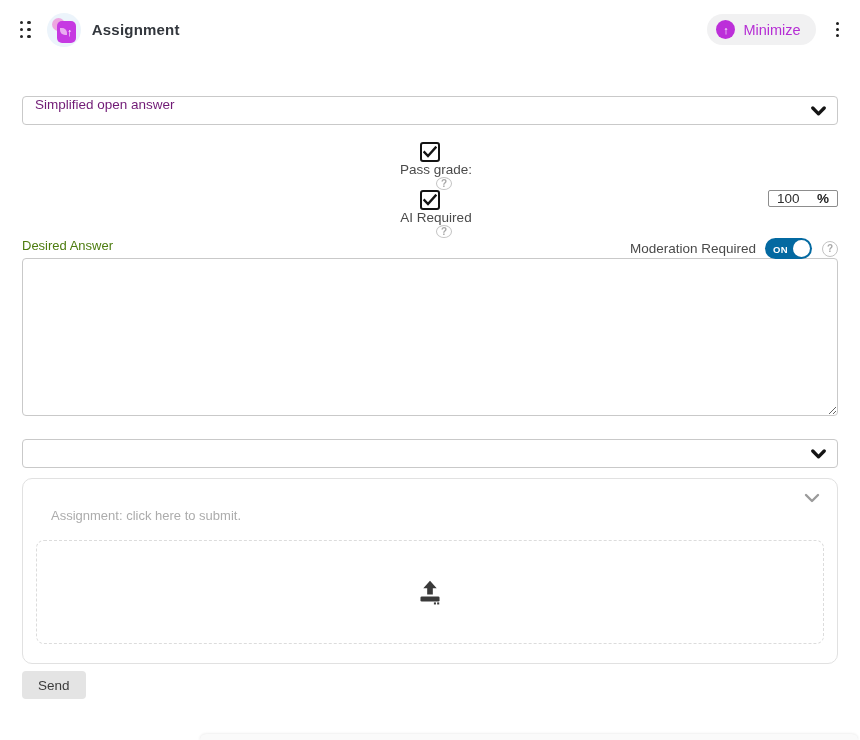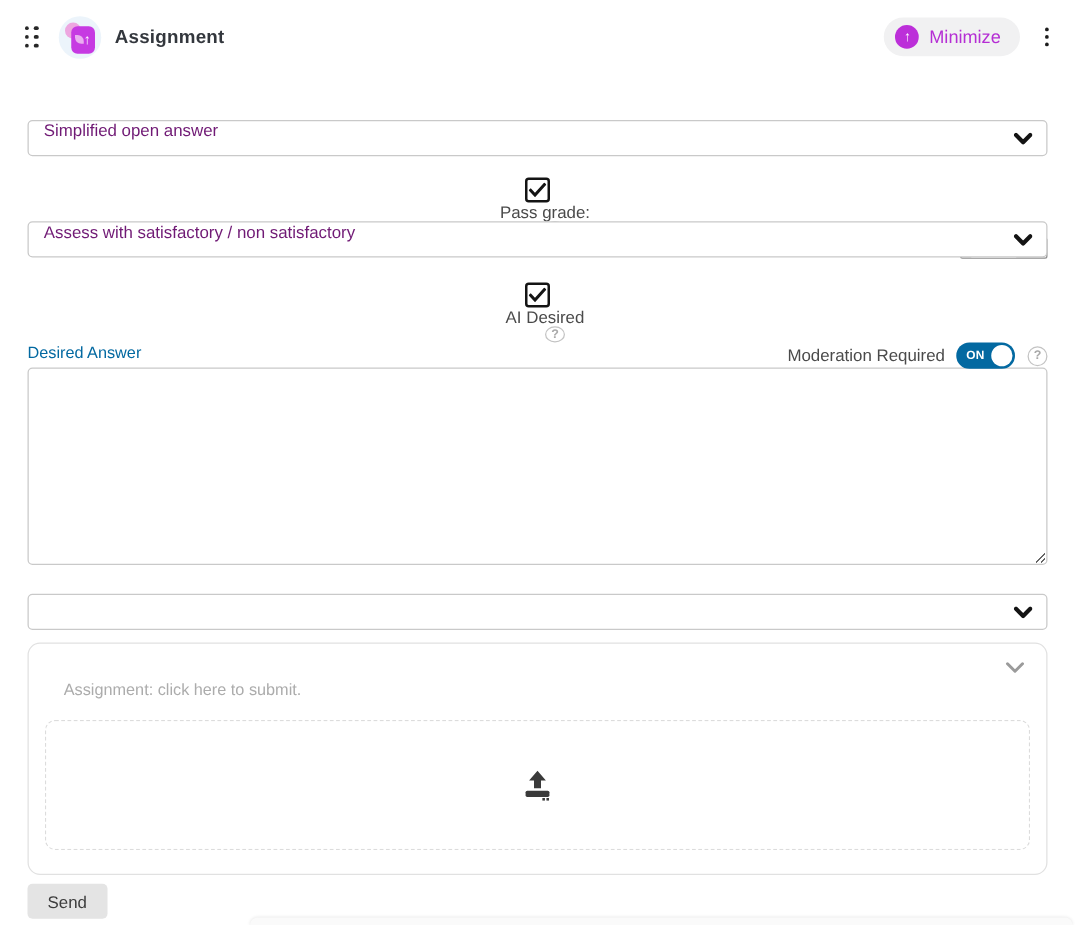--- a/index.html
+++ b/index.html
@@ -46,21 +46,21 @@
   .pct-box input { width: 36px; border: none; outline: none; font-size: 13.5px; color: #2e2e2e; font-family: inherit; padding: 0; }
   .pct-box .unit { margin-left: auto; font-size: 13.5px; font-weight: 700; color: #1d1d1d; }
 
   .mod-group { margin-left: auto; display: flex; align-items: center; }
   .mod-label { font-size: 13.5px; color: #4a4a4a; margin-right: 9px; }
   .toggle { position: relative; width: 47px; height: 21px; border-radius: 11px; background: #0369a1; cursor: pointer; flex: 0 0 auto; }
   .toggle .on-text { position: absolute; left: 8px; top: 50%; transform: translateY(-50%); color: #fff; font-size: 9.5px; font-weight: 700; letter-spacing: .3px; }
   .toggle .knob { position: absolute; right: 2px; top: 2px; width: 17px; height: 17px; border-radius: 50%; background: #fff; }
   .mod-group .help { margin-left: 10px; }
 
-  .field-label { margin-top: 22px; font-size: 13px; color: #0369a1; height: 15px; }
+  .field-label { margin-top: 22px; font-size: 13px; color: #4d7c0f; height: 15px; }
   textarea.answer { display: block; width: 100%; height: 158px; margin-top: 5px; border: 1px solid #c9c9c9; border-radius: 4px; resize: both; outline: none; font-family: inherit; font-size: 13.5px; padding: 8px 10px; color: #2e2e2e; }
 
   #type-select { margin-top: 41px; }
   #assess-select { margin-top: 7px; }
   #visibility-select { margin-top: 23px; }
 
   
   .submit-panel { margin-top: 10px; height: 186px; border: 1px solid #e1e1e1; border-radius: 10px; padding: 12px 13px; }
   .submit-top { display: flex; align-items: flex-start; }
   .submit-placeholder { margin-top: 17px; padding-left: 15px; font-size: 13px; color: #acacac; cursor: pointer; }
@@ -126,36 +126,28 @@
         </svg>
     </div>
     <span class="chk-label">Pass grade:</span>
     <span class="help">?</span>
     <div class="pct-box">
       <input type="text" value="100" style="">
       <span class="unit">%</span>
     </div>
   </div>
 
-  <div class="select" id="assess-select">
-    <span>Assess with satisfactory / non satisfactory</span>
-    <span class="chev">
-      <svg width="15" height="10" viewBox="0 0 15 10">
-          <path d="M1.8 2 L7.5 7.8 L13.2 2" fill="none" stroke="#141414" stroke-width="3.3" stroke-linecap="round" stroke-linejoin="round"></path>
-        </svg>
-    </span>
-  </div>
 
   <div class="row ai-row">
     <div class="checkbox">
       <svg width="14" height="12" viewBox="0 0 14 12">
           <path d="M1.5 6.3 L5 10 L12.5 1.6" fill="none" stroke="#141414" stroke-width="2.4" stroke-linecap="square"></path>
         </svg>
     </div>
-    <span class="chk-label">AI Desired</span>
+    <span class="chk-label">AI Required</span>
     <span class="help">?</span>
     <div class="mod-group">
       <span class="mod-label">Moderation Required</span>
       <div class="toggle">
         <span class="on-text">ON</span>
         <span class="knob"></span>
       </div>
       <span class="help">?</span>
     </div>
   </div>

